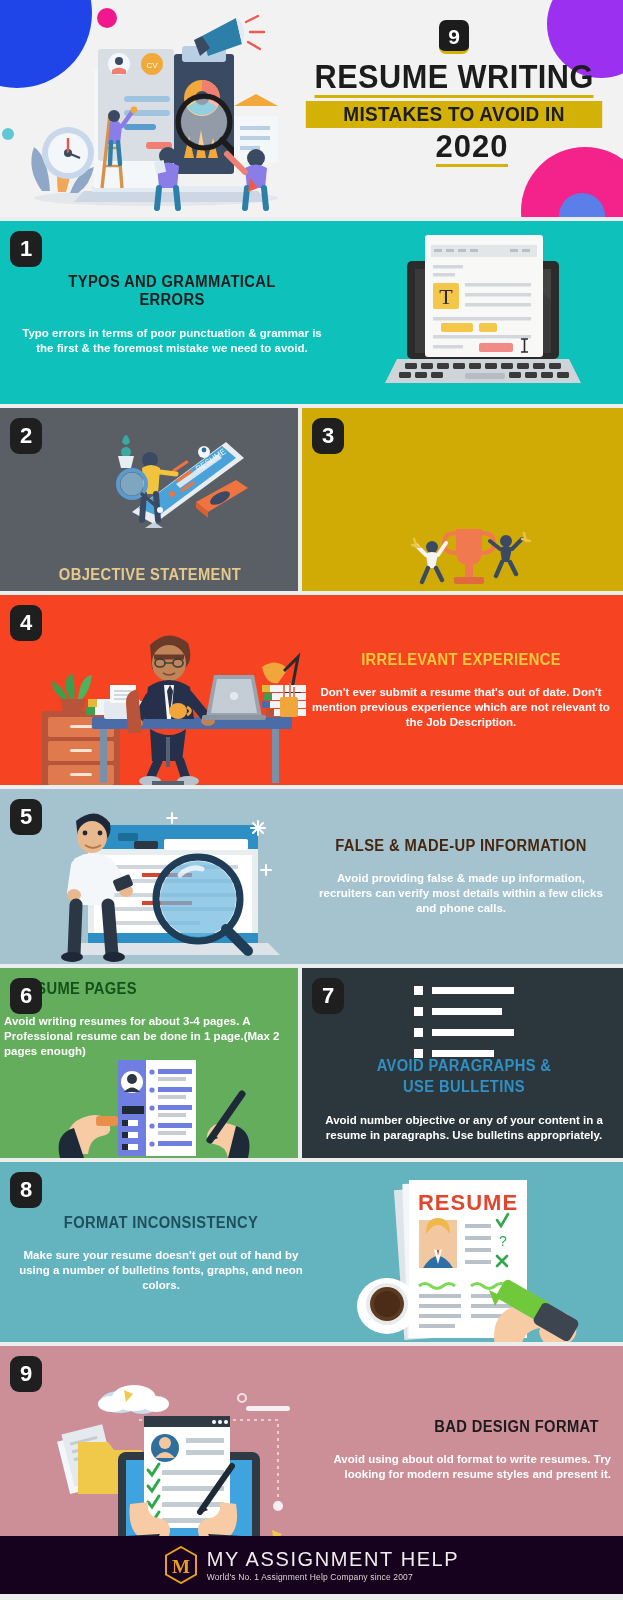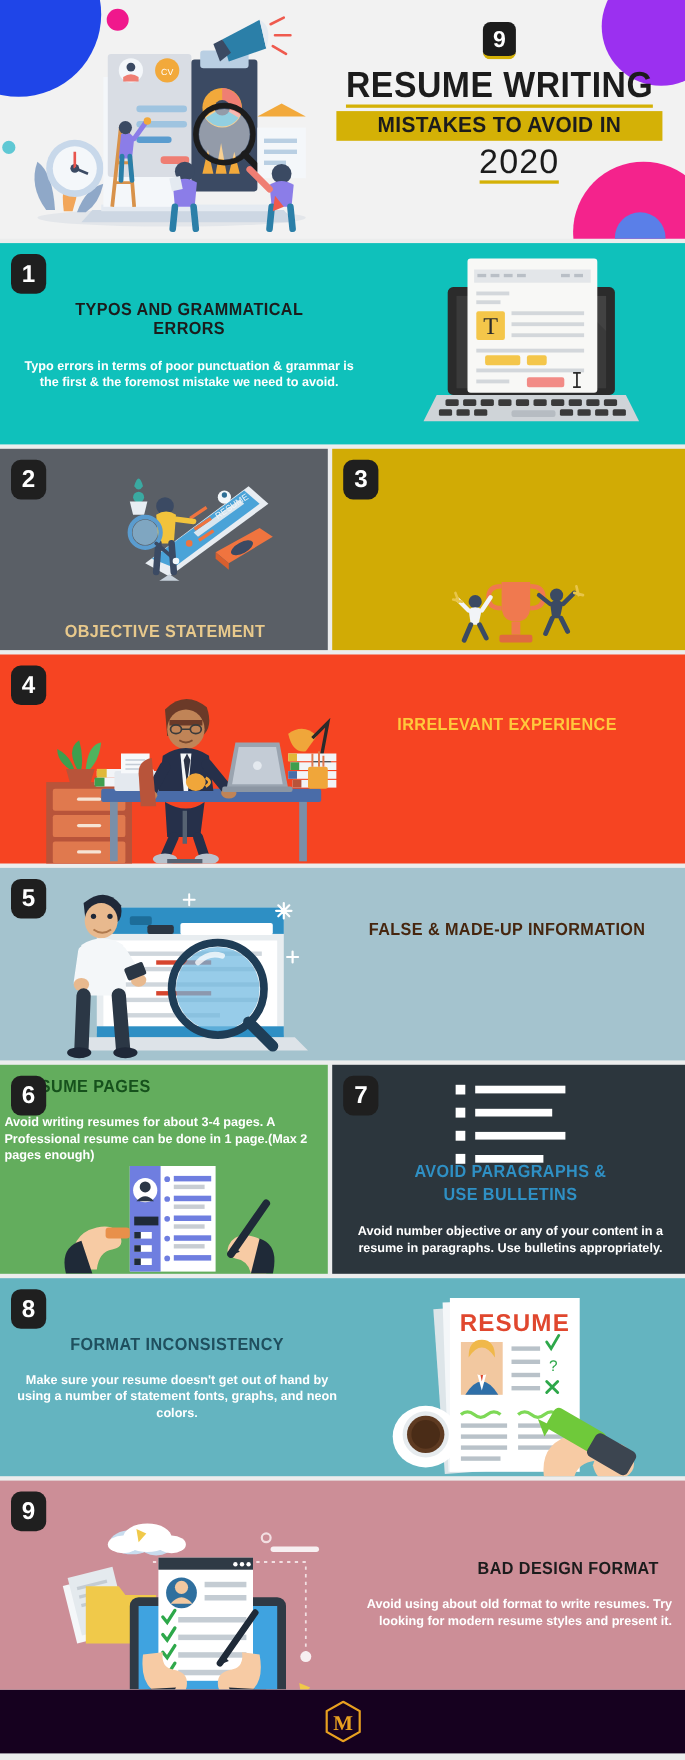--- a/index.html
+++ b/index.html
@@ -41,21 +41,21 @@
     transform: scaleX(0.93); transform-origin: center;
     border-bottom: 3px solid #d4b106; display: inline-block; padding-bottom: 2px;
   }
   .title-band {
     background: #d4b106; color: #1c1c1c; font-size: 20px; font-weight: bold;
     padding: 2px 6px; margin-top: 3px; letter-spacing: 0.3px;
     font-family: "Liberation Sans Narrow", "Liberation Sans", sans-serif;
     transform: scaleX(0.95);
   }
   .title-year {
-    font-size: 31px; font-weight: normal; color: #1c1c1c; margin-top: 3px;
+    font-size: 31px; font-weight: bold; color: #1c1c1c; margin-top: 3px;
     font-family: "Liberation Sans Narrow", "Liberation Sans", sans-serif;
     border-bottom: 3px solid #d4b106; display: inline-block; line-height: 1.05;
     letter-spacing: 1px;
     margin-left: 36px;
   }
 
   .hero-art { position: absolute; left: 6px; top: 6px; width: 290px; height: 208px; }
 
   
   .sec { position: relative; width: 623px; overflow: hidden; }
@@ -419,20 +419,21 @@
             <rect x="236" y="80" width="8" height="7" fill="#e0b83a"></rect>
           <rect x="240" y="104" width="40" height="7" fill="#f2f4f7"></rect>
             <rect x="240" y="104" width="8" height="7" fill="#b8543a"></rect>
         </g>
         <rect x="254" y="92" width="18" height="20" rx="2" fill="#f0a63a"></rect>
         <path d="M258 92 v-12 M264 92 v-14 M268 92 v-10" stroke="#e0794e" stroke-width="1.8"></path>
       </svg>
     </div>
     <div class="txt" style="right:10px; top:56px; width:304px; text-align:center;">
       <div class="sec-title" style="color:#ffc93c;">IRRELEVANT EXPERIENCE</div>
+      <div class="sec-body">Don't ever submit a resume that's out of date. Don't mention previous experience which are not relevant to the Job Description.</div>
     </div>
   </div>
 
   <div class="gap"></div>
 
   <div class="sec s5">
     <div class="num-badge">5</div>
     <div style="position:absolute; left:30px; top:6px;">
       <svg viewBox="0 0 260 170" width="260" height="170">
         <rect x="58" y="30" width="170" height="118" rx="4" fill="#e8edf0"></rect>
@@ -474,20 +475,21 @@
         <path d="M150 80 q10 -10 22 -6" stroke="#ffffff" stroke-width="5" fill="none" stroke-linecap="round" opacity="0.75"></path>
         <path d="M196 134 l22 22" stroke="#1f3d56" stroke-width="10" stroke-linecap="round"></path>
 
         <path d="M228 26 l0 14 M221 33 l14 0 M223 28 l10 10 M233 28 l-10 10" stroke="#ffffff" stroke-width="2" stroke-linecap="round"></path>
         <path d="M236 70 l0 10 M231 75 l10 0" stroke="#ffffff" stroke-width="2" stroke-linecap="round"></path>
         <path d="M142 18 l0 10 M137 23 l10 0" stroke="#ffffff" stroke-width="1.8" stroke-linecap="round"></path>
       </svg>
     </div>
     <div class="txt" style="right:10px; top:48px; width:304px; text-align:center;">
       <div class="sec-title" style="color:#46260f;">FALSE &amp; MADE-UP INFORMATION</div>
+      <div class="sec-body">Avoid providing false &amp; made up information, recruiters can verify most details within a few clicks and phone calls.</div>
     </div>
   </div>
 
   <div class="gap"></div>
 
   <div class="row">
     <div class="half s6">
       <div class="num-badge">6</div>
       <div class="txt" style="left:4px; top:12px; width:276px; ">
         <div class="sec-title" style="color:#16511c;">RESUME PAGES</div>
@@ -569,21 +571,21 @@
       </div>
     </div>
   </div>
 
   <div class="gap"></div>
 
   <div class="sec s8">
     <div class="num-badge">8</div>
     <div class="txt" style="left:8px; top:52px; width:306px; text-align:center;">
       <div class="sec-title" style="color:#1f4f5e;">FORMAT INCONSISTENCY</div>
-      <div class="sec-body">Make sure your resume doesn't get out of hand by using a number of statement fonts, graphs, and neon colors.</div>
+      <div class="sec-body">Make sure your resume doesn't get out of hand by using a number of bulletins fonts, graphs, and neon colors.</div>
     </div>
     <div style="position:absolute; right:28px; top:6px;">
       <svg viewBox="0 0 248 178" width="248" height="178">
         <rect x="52" y="18" width="118" height="150" fill="#dde5e9" transform="rotate(-4 111 93)"></rect>
         <rect x="58" y="14" width="118" height="154" fill="#f4f7f9" transform="rotate(-2 117 91)"></rect>
         <rect x="62" y="12" width="118" height="158" fill="#ffffff"></rect>
         <text x="121" y="42" font-size="22" fill="#e0472e" text-anchor="middle" font-weight="bold" font-family="Liberation Sans, sans-serif" letter-spacing="1">RESUME</text>
 
         <rect x="72" y="52" width="38" height="48" fill="#f2c8a0"></rect>
         <path d="M76 100 q15 -24 30 0z" fill="#2f6fa8"></path>
@@ -719,15 +721,19 @@
   </div>
 
   <div class="footer">
     <div class="logo-hex">
       <svg viewBox="0 0 34 38" width="34" height="38">
         <polygon points="17,1 32,9.5 32,28.5 17,37 2,28.5 2,9.5" fill="none" stroke="#e8a020" stroke-width="2"></polygon>
         <polygon points="17,5 28.5,11.5 28.5,26.5 17,33 5.5,26.5 5.5,11.5" fill="#1a0322"></polygon>
         <text x="17" y="27" font-size="19" fill="#e8a020" text-anchor="middle" font-weight="bold" font-family="Liberation Serif, serif">M</text>
       </svg>
     </div>
+    <div>
+      <div class="brand-name">MY ASSIGNMENT HELP</div>
+      <div class="brand-tag">World's No. 1 Assignment Help Company since 2007</div>
+    </div>
   </div>
 
 </div>
 
 </body></html>

